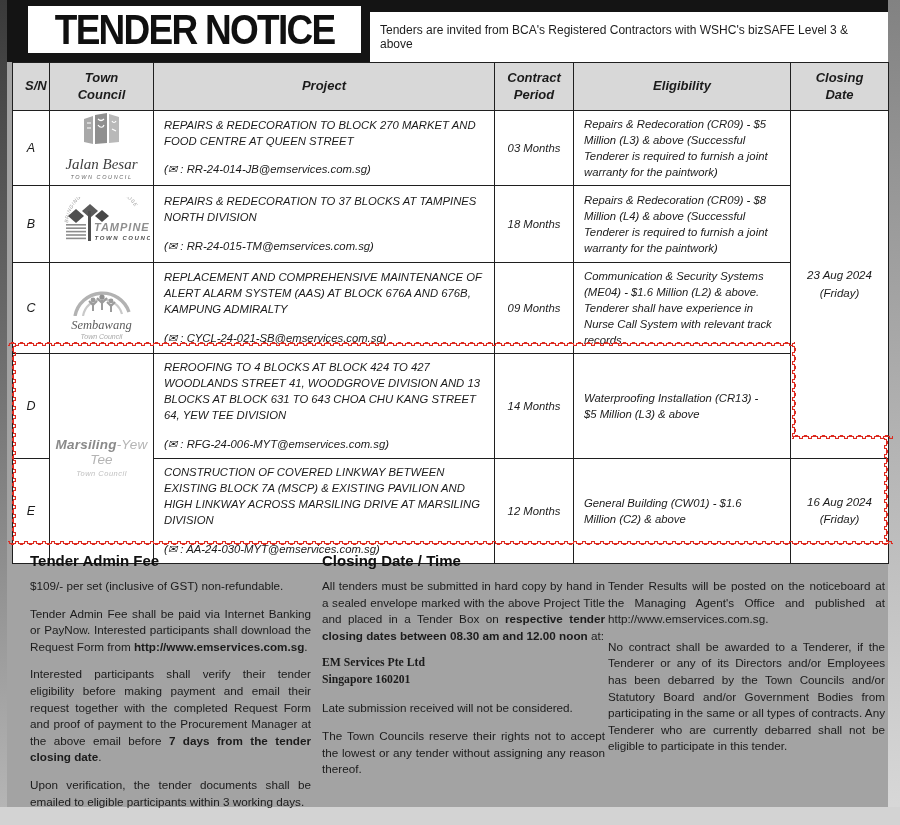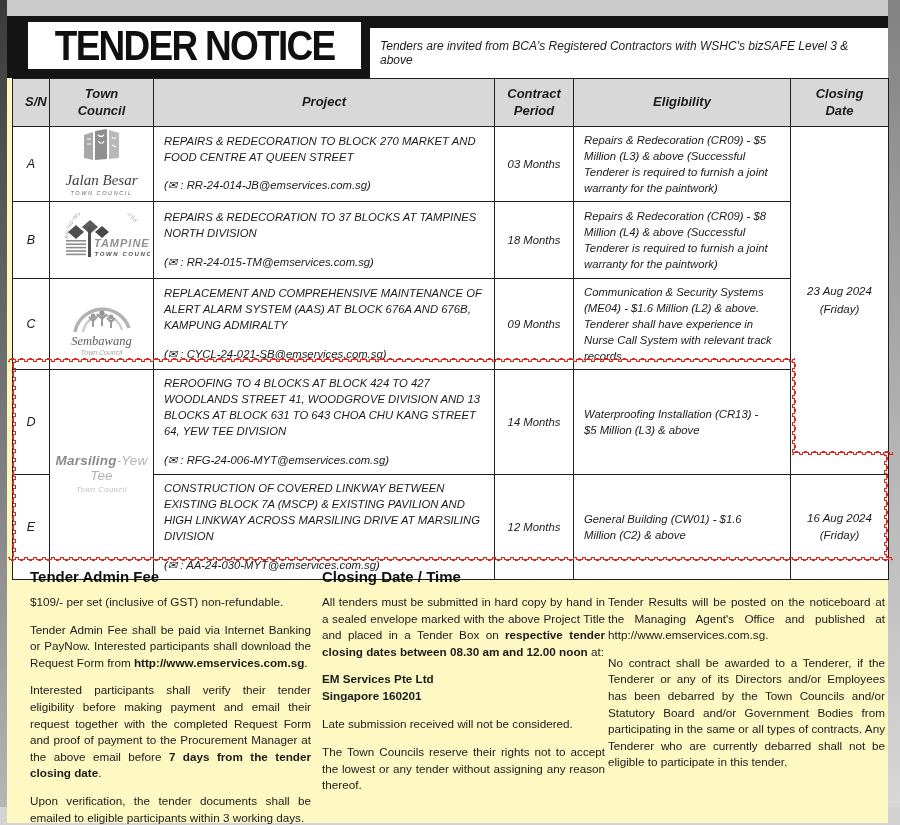--- a/index.html
+++ b/index.html
@@ -4,27 +4,27 @@
 <style>
   * { margin:0; padding:0; box-sizing:border-box; }
   html,body { width:900px; height:825px; }
   body { position:relative; background:#cbcbcb; font-family:"Liberation Sans",sans-serif; color:#1b1b1b; overflow:hidden; }
   .abs { position:absolute; }
 
   .left-edge { left:0; top:0; width:7px; height:807px; background:linear-gradient(180deg,#3a3a3a,#6f6f6f 45%,#b5b5b5); }
   .right-band { left:888px; top:0; width:12px; height:825px; background:linear-gradient(180deg,#828282,#b9b9b9 60%,#d9d9d9); }
   .bottom-band { left:0; top:807px; width:900px; height:18px; background:#d3d3d3; }
 
-  .page { left:7px; top:16px; width:881px; height:807px; background:#fef9c3; }
+  .page { left:7px; top:0; width:881px; height:807px; background:#a3a3a3; }
 
   
   .header-bar { left:0; top:0; width:881px; height:62px; background:#141414; }
   .title-box { left:21px; top:6px; width:333px; height:47px; background:#fff; display:flex; align-items:center; justify-content:center; overflow:hidden; }
   .title-text { font-size:43px; font-weight:bold; letter-spacing:-2px; transform:scaleX(.86); white-space:nowrap; color:#101010; }
-  .sub-box { left:363px; top:12px; width:518px; height:50px; background:#fff; display:flex; align-items:center; padding:0 24px 0 10px;font-style:italic; }
+  .sub-box { left:363px; top:12px; width:518px; height:50px; background:#fff; display:flex; align-items:center; padding:0 24px 0 10px; }
   .sub-text { font-size:12px; color:#1c1c1c; }
 
   
   .table-wrap { left:5px; top:62px;font-style:italic; }
   table { border-collapse:collapse; table-layout:fixed; width:876px; }
   th,td { border:1px solid #1f1f1f; vertical-align:middle; }
   th { background:#d8d8d8; font-size:13px; font-weight:bold; padding:0 12px; line-height:1.25; }
   td { background:#fff; }
   .c-sn { text-align:center; font-size:12.5px; }
   .c-tc { text-align:center; }
@@ -51,21 +51,21 @@
   .sc-top    { background-image:radial-gradient(circle at 4.5px 9.5px, rgba(0,0,0,0) 2.9px, #dd2b20 3px, #dd2b20 4.3px, rgba(0,0,0,0) 4.5px); }
   .sc-bottom { background-image:radial-gradient(circle at 4.5px -0.5px, rgba(0,0,0,0) 2.9px, #dd2b20 3px, #dd2b20 4.3px, rgba(0,0,0,0) 4.5px); }
   .sc-lft    { background-image:radial-gradient(circle at 9.5px 4.5px, rgba(0,0,0,0) 2.9px, #dd2b20 3px, #dd2b20 4.3px, rgba(0,0,0,0) 4.5px); }
   .sc-rgt    { background-image:radial-gradient(circle at -0.5px 4.5px, rgba(0,0,0,0) 2.9px, #dd2b20 3px, #dd2b20 4.3px, rgba(0,0,0,0) 4.5px); }
 
   
   .f-head { font-size:15px; font-weight:bold; color:#111; }
   .f-col  { font-size:11.7px; line-height:1.42; text-align:justify; }
   .f-col p { margin-bottom:11px; }
   .f-col b { font-weight:bold; }
-  .addr { font-weight:bold; text-align:left; margin-bottom:11px; line-height:1.45; }
+  .addr { font-weight:bold; text-align:left; margin-bottom:11px; line-height:1.45;font-family:Liberation Serif, serif; }
 </style>
 </head>
 <body>
 
 <div class="abs left-edge"></div>
 <div class="abs right-band"></div>
 <div class="abs bottom-band"></div>
 
 <div class="abs page">
 

